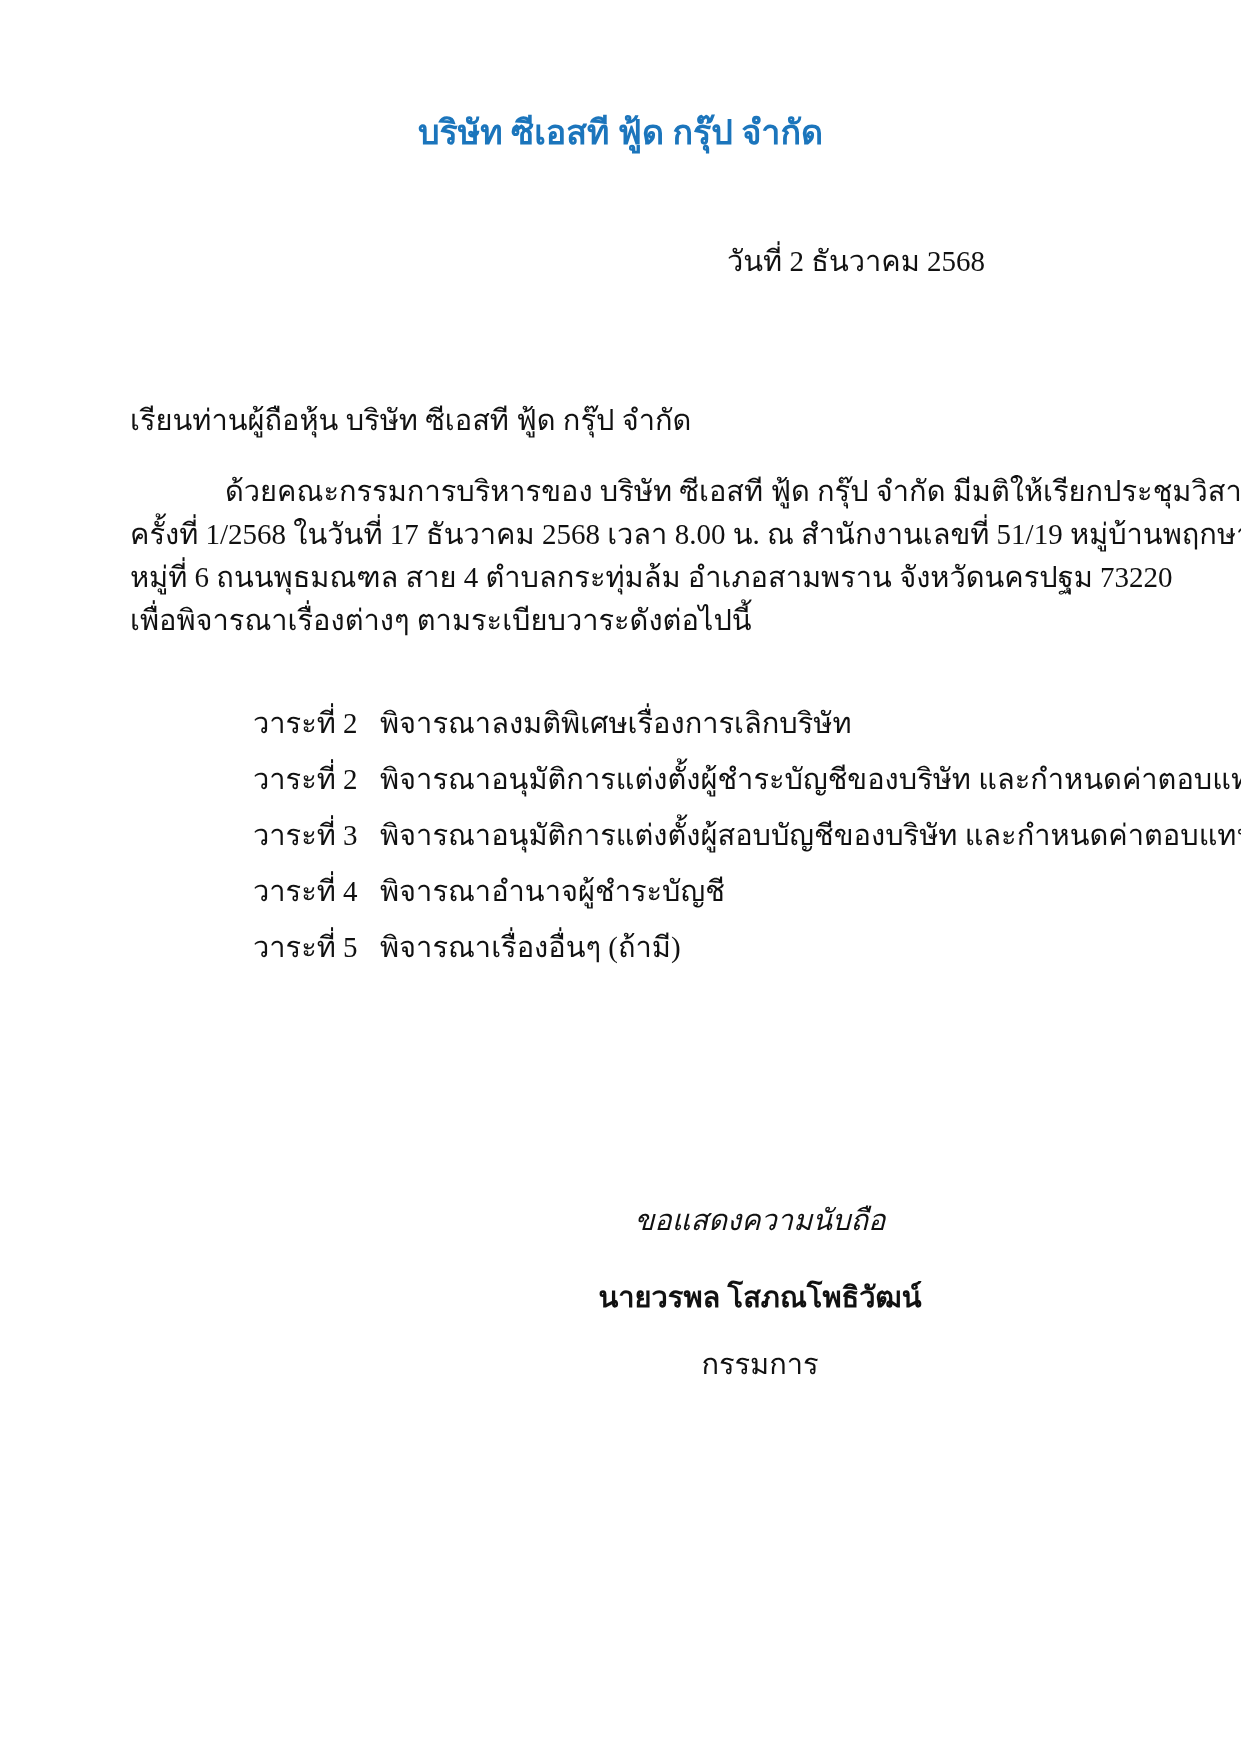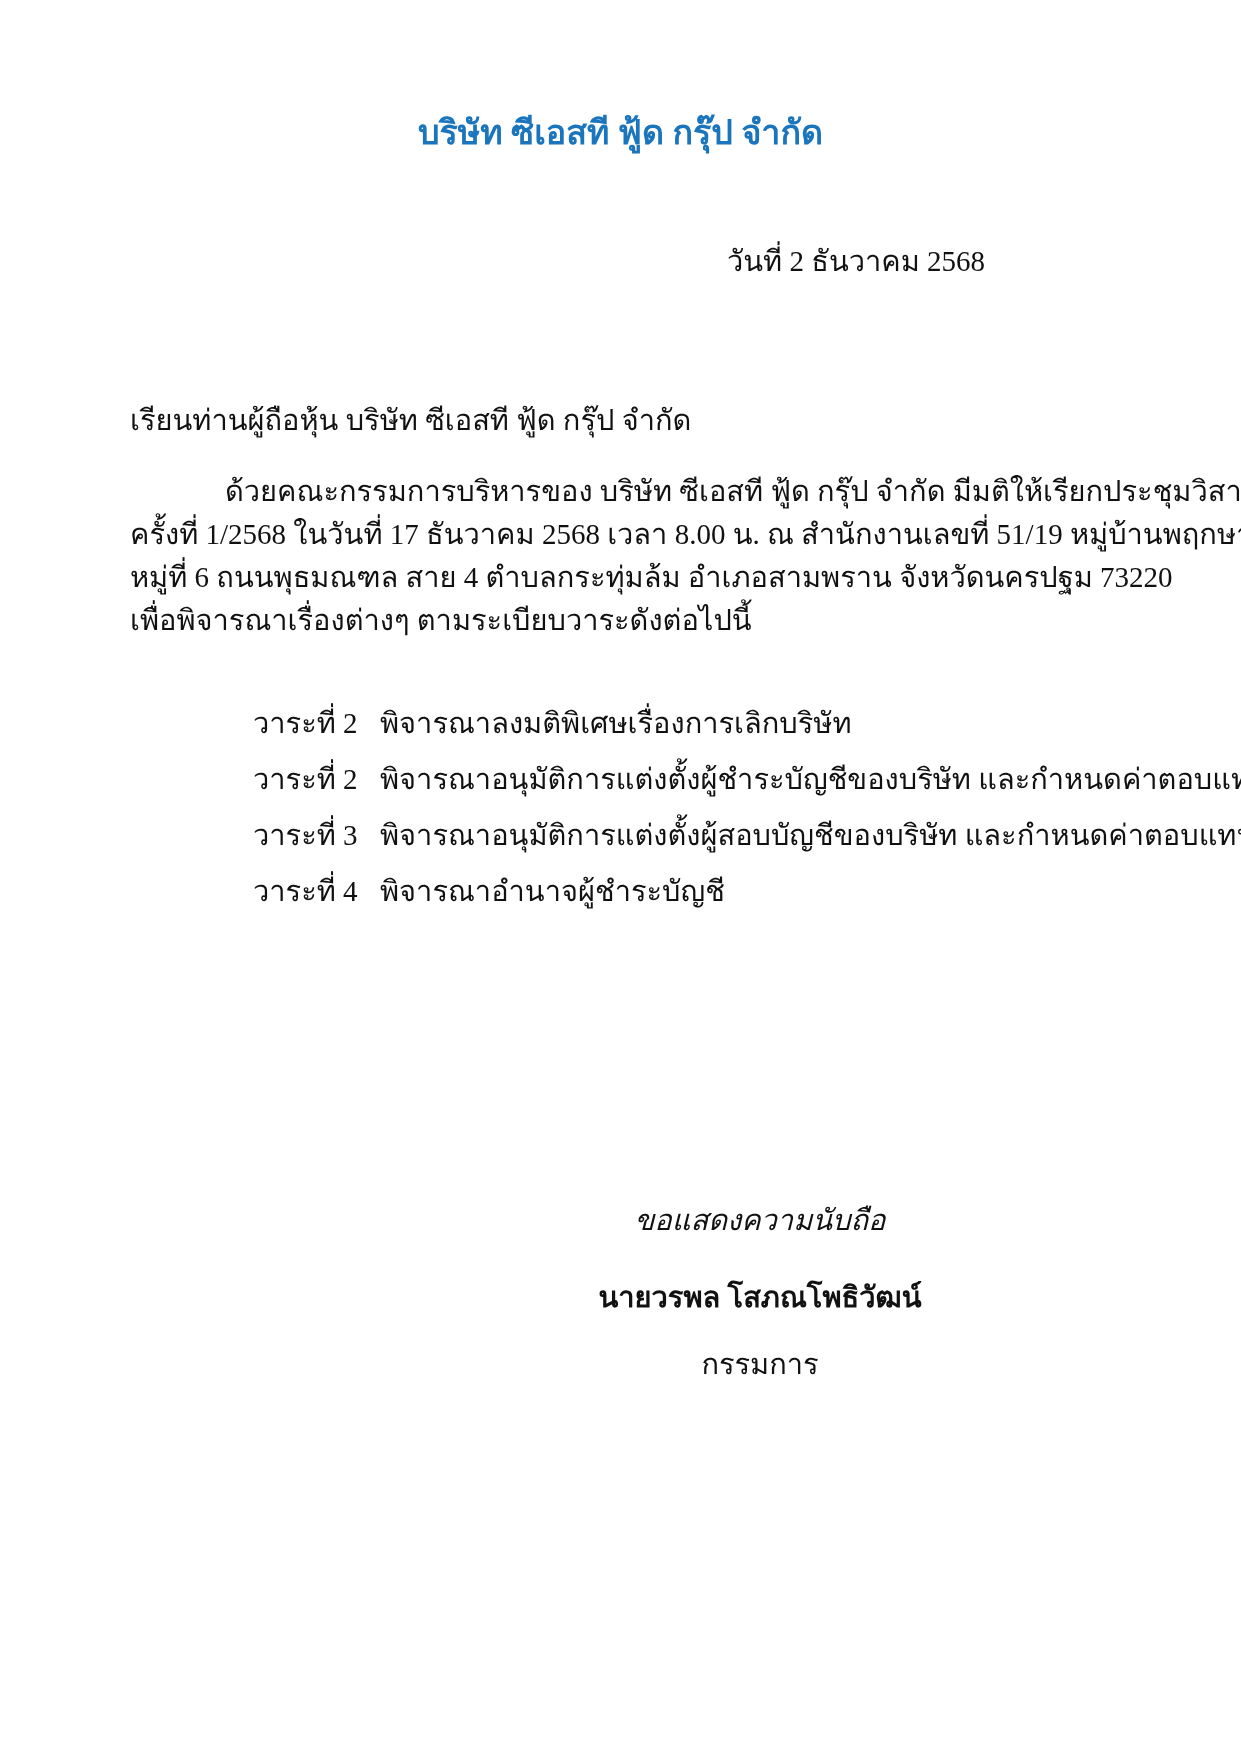--- a/index.html
+++ b/index.html
@@ -133,20 +133,23 @@
     </div>
     <div class="agenda-item">
       <span class="agenda-label">วาระที่ 2</span><span>พิจารณาอนุมัติการแต่งตั้งผู้ชำระบัญชีของบริษัท และกำหนดค่าตอบแทนผู้ชำระบัญชี</span>
     </div>
     <div class="agenda-item">
       <span class="agenda-label">วาระที่ 3</span><span>พิจารณาอนุมัติการแต่งตั้งผู้สอบบัญชีของบริษัท และกำหนดค่าตอบแทนผู้สอบบัญชี</span>
     </div>
     <div class="agenda-item">
       <span class="agenda-label">วาระที่ 4</span><span>พิจารณาอำนาจผู้ชำระบัญชี</span>
     </div>
+    <div class="agenda-item">
+      <span class="agenda-label">วาระที่ 5</span><span>พิจารณาเรื่องอื่นๆ (ถ้ามี)</span>
+    </div>
   </div>
 
 
   <div class="signature-block">
     <div class="sig-salutation">ขอแสดงความนับถือ</div>
     <div class="sig-name">นายวรพล โสภณโพธิวัฒน์</div>
     <div class="sig-position">กรรมการ</div>
   </div>
 
 </div>

